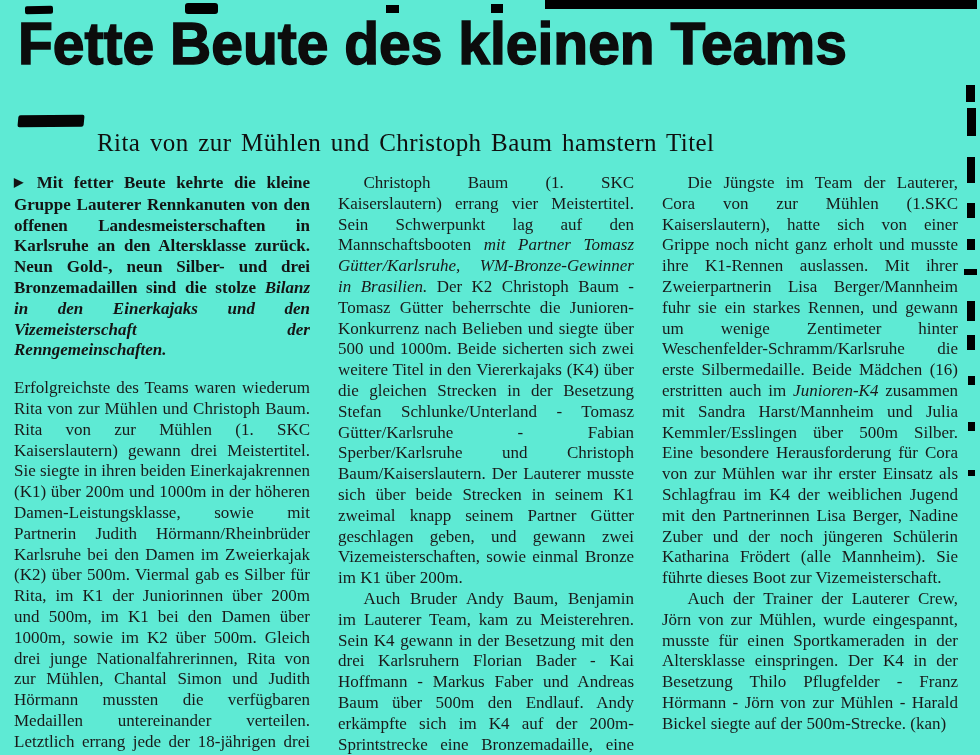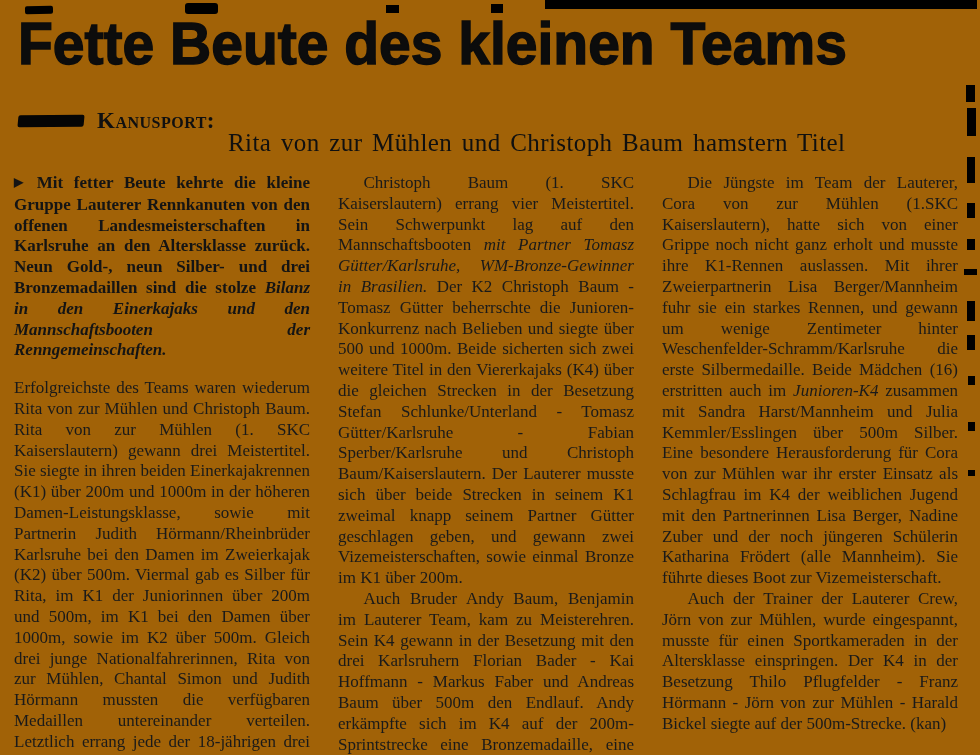--- a/index.html
+++ b/index.html
@@ -4,21 +4,21 @@
 <style>
   html, body { margin: 0; padding: 0; }
   body {
     width: 980px; height: 755px;
     background: #f4f3f0;
     font-family: "Liberation Serif", serif;
   }
   .page {
     position: relative;
     width: 980px; height: 755px;
-    background: #a16207;
+    background: #5eead4;
     color: #161616;
     overflow: hidden;
   }
   
   .headline {
     margin: 12px 0 0 18px;
     font-family: "Liberation Sans", sans-serif;
     font-weight: bold;
     font-size: 57px;
     line-height: 60px;
@@ -124,28 +124,27 @@
   <div class="artifact a-r7"></div>
   <div class="artifact a-r8"></div>
   <div class="artifact a-r9"></div>
   <div class="artifact a-r10"></div>
   <div class="artifact a-r11"></div>
 
   <header>
     <h1 class="headline">Fette Beute des kleinen Teams</h1>
     <div class="kicker">
       <span class="kicker-bar"></span>
-      <span class="kicker-cat">Kanusport:</span>
       <span class="kicker-text">Rita von zur Mühlen und Christoph Baum hamstern Titel</span>
     </div>
   </header>
 
   <main class="columns">
     <section class="col">
-        <p class="para para--lead"><span class="lead-marker">▶</span><span>Mit fetter Beute kehrte die kleine Gruppe Lauterer Rennkanuten von den offenen Landesmeisterschaften in Karlsruhe an den Altersklasse zurück. Neun Gold-, neun Silber- und drei Bronzemadaillen sind die stolze </span><span class="i">Bilanz in den Einerkajaks und den Mannschaftsbooten der Renngemeinschaften.</span></p>
+        <p class="para para--lead"><span class="lead-marker">▶</span><span>Mit fetter Beute kehrte die kleine Gruppe Lauterer Rennkanuten von den offenen Landesmeisterschaften in Karlsruhe an den Altersklasse zurück. Neun Gold-, neun Silber- und drei Bronzemadaillen sind die stolze </span><span class="i">Bilanz in den Einerkajaks und den Vizemeisterschaft der Renngemeinschaften.</span></p>
         <p class="para para--block"><span>Erfolgreichste des Teams waren wiederum Rita von zur Mühlen und Christoph Baum. Rita von zur Mühlen (1. SKC Kaiserslautern) gewann drei Meistertitel. Sie siegte in ihren beiden Einerkajakrennen (K1) über 200m und 1000m in der höheren Damen-Leistungsklasse, sowie mit Partnerin Judith Hörmann/Rheinbrüder Karlsruhe bei den Damen im Zweierkajak (K2) über 500m. Viermal gab es Silber für Rita, im K1 der Juniorinnen über 200m und 500m, im K1 bei den Damen über 1000m, sowie im K2 über 500m. Gleich drei junge Nationalfahrerinnen, Rita von zur Mühlen, Chantal Simon und Judith Hörmann mussten die verfügbaren Medaillen untereinander verteilen. Letztlich errang jede der 18-jährigen drei Meisterschaften.</span></p>
       </section>
     <section class="col">
         <p class="para para--indent"><span>Christoph Baum (1. SKC Kaiserslautern) errang vier Meistertitel. Sein Schwerpunkt lag auf den Mannschaftsbooten </span><span class="i">mit Partner Tomasz Gütter/Karlsruhe, WM-Bronze-Gewinner in Brasilien.</span><span> Der K2 Christoph Baum - Tomasz Gütter beherrschte die Junioren-Konkurrenz nach Belieben und siegte über 500 und 1000m. Beide sicherten sich zwei weitere Titel in den Viererkajaks (K4) über die gleichen Strecken in der Besetzung Stefan Schlunke/Unterland - Tomasz Gütter/Karlsruhe - Fabian Sperber/Karlsruhe und Christoph Baum/Kaiserslautern. Der Lauterer musste sich über beide Strecken in seinem K1 zweimal knapp seinem Partner Gütter geschlagen geben, und gewann zwei Vizemeisterschaften, sowie einmal Bronze im K1 über 200m.</span></p>
         <p class="para para--indent"><span>Auch Bruder Andy Baum, Benjamin im Lauterer Team, kam zu Meisterehren. Sein K4 gewann in der Besetzung mit den drei Karlsruhern Florian Bader - Kai Hoffmann - Markus Faber und Andreas Baum über 500m den Endlauf. Andy erkämpfte sich im K4 auf der 200m-Sprintstrecke eine Bronzemadaille, eine weitere im K1-Endlauf der Schüler über 200m.</span></p>
       </section>
     <section class="col">
         <p class="para para--indent"><span>Die Jüngste im Team der Lauterer, Cora von zur Mühlen (1.SKC Kaiserslautern), hatte sich von einer Grippe noch nicht ganz erholt und musste ihre K1-Rennen auslassen. Mit ihrer Zweierpartnerin Lisa Berger/Mannheim fuhr sie ein starkes Rennen, und gewann um wenige Zentimeter hinter Weschenfelder-Schramm/Karlsruhe die erste Silbermedaille. Beide Mädchen (16) erstritten auch im </span><span class="i">Junioren-K4</span><span> zusammen mit Sandra Harst/Mannheim und Julia Kemmler/Esslingen über 500m Silber. Eine besondere Herausforderung für Cora von zur Mühlen war ihr erster Einsatz als Schlagfrau im K4 der weiblichen Jugend mit den Partnerinnen Lisa Berger, Nadine Zuber und der noch jüngeren Schülerin Katharina Frödert (alle Mannheim). Sie führte dieses Boot zur Vizemeisterschaft.</span></p>
         <p class="para para--indent"><span>Auch der Trainer der Lauterer Crew, Jörn von zur Mühlen, wurde eingespannt, musste für einen Sportkameraden in der Altersklasse einspringen. Der K4 in der Besetzung Thilo Pflugfelder - Franz Hörmann - Jörn von zur Mühlen - Harald Bickel siegte auf der 500m-Strecke. (kan)</span></p>
       </section>

